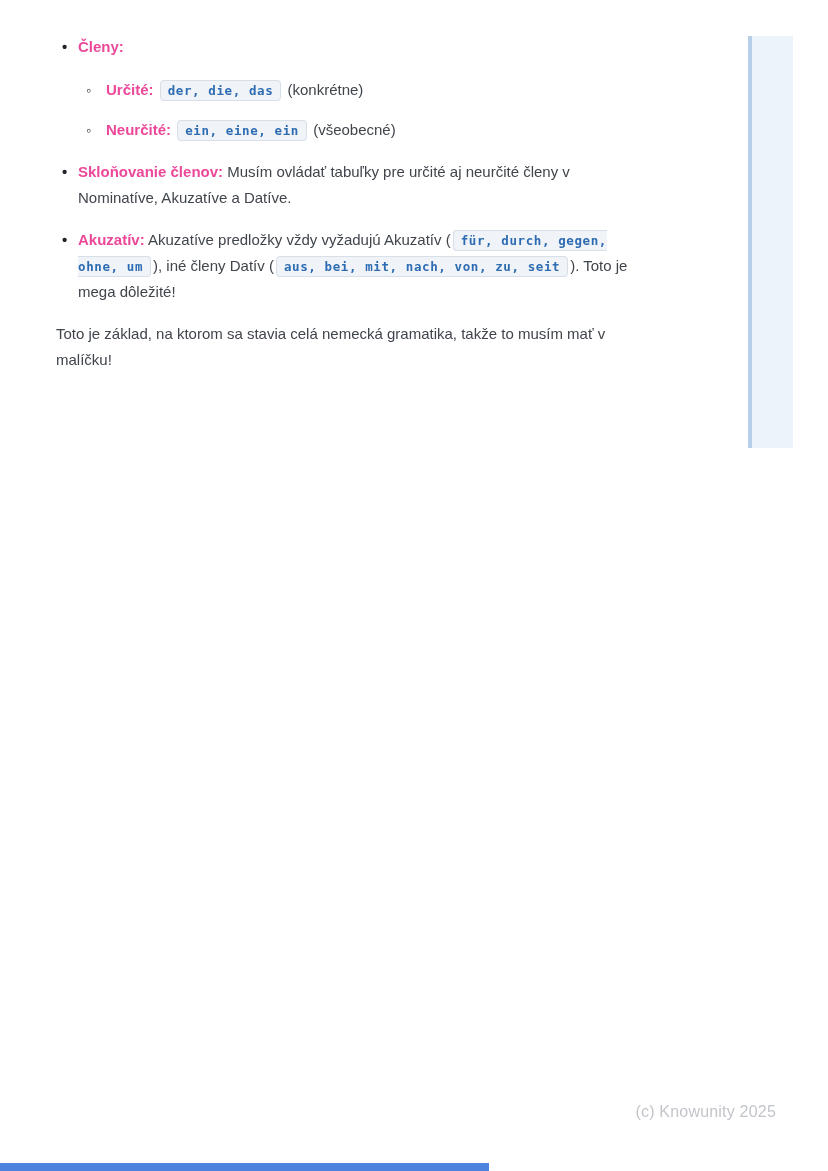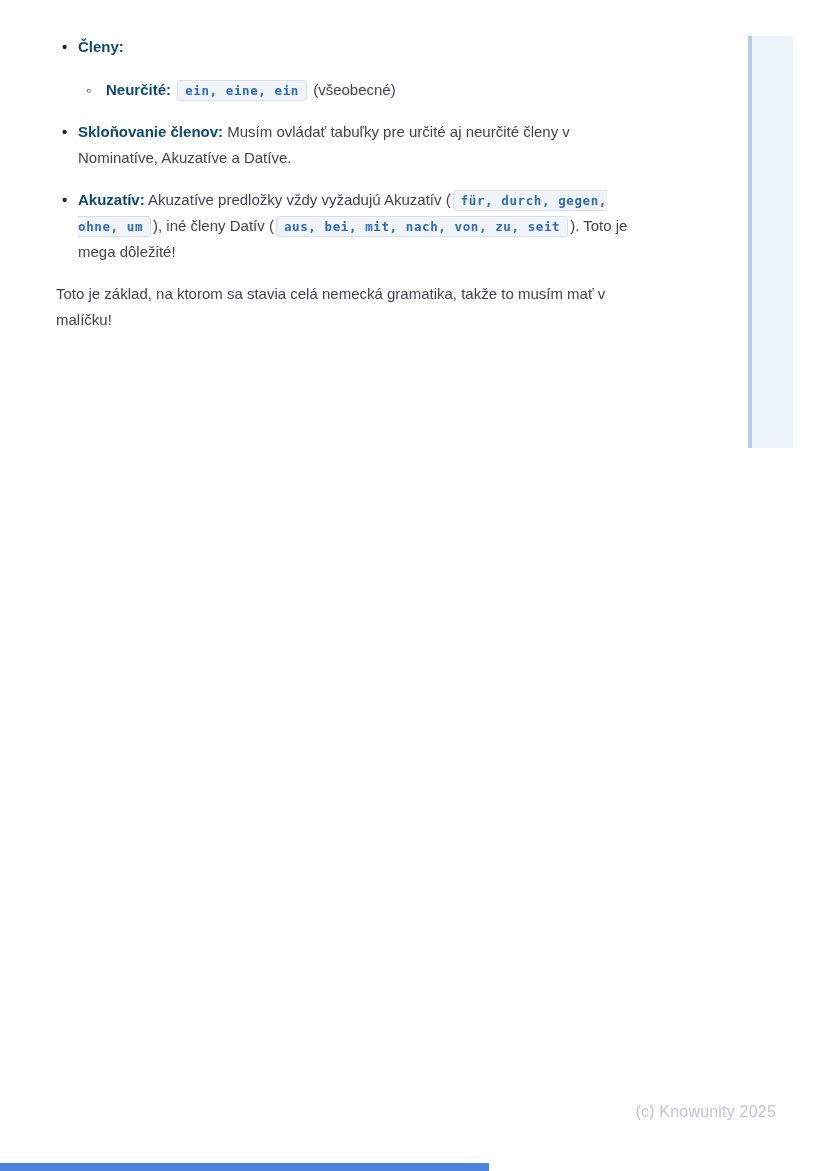--- a/index.html
+++ b/index.html
@@ -44,21 +44,21 @@
   }
   ul.sub-list > li:last-child { margin-bottom: 2px; }
   ul.sub-list > li::before {
     content: "\25E6";
     position: absolute;
     left: 0;
     top: 0;
     color: #20252b;
     font-size: 14px;
   }
-  .bold-label { font-weight: 700; color: #0c4a6e; }
+  .bold-label { font-weight: 700; color: #ec4899; }
   code.badge {
     font-family: "DejaVu Sans Mono", "Liberation Mono", monospace;
     font-size: 12.5px;
     font-weight: 700;
     color: #2e6cb2;
     background: #f0f4f9;
     border: 1px solid #d7dfe9;
     border-radius: 4px;
     padding: 2px 7px;
     letter-spacing: 0.6px;
@@ -95,20 +95,24 @@
 </head>
 <body>
 
 <div class="content">
   <ul class="top-list">
 
     <li>
       <span class="bold-label">Členy:</span>
       <ul class="sub-list">
         <li>
+          <span class="bold-label">Určité:</span>
+          <code class="badge">der, die, das</code><span> (konkrétne)</span>
+        </li>
+        <li>
           <span class="bold-label">Neurčité:</span>
           <code class="badge">ein, eine, ein</code><span> (všeobecné)</span>
         </li>
       </ul>
     </li>
 
     <li>
       <span class="bold-label">Skloňovanie členov:</span><span> Musím ovládať tabuľky pre určité aj neurčité členy v Nominatíve, Akuzatíve a Datíve.</span>
     </li>
 

